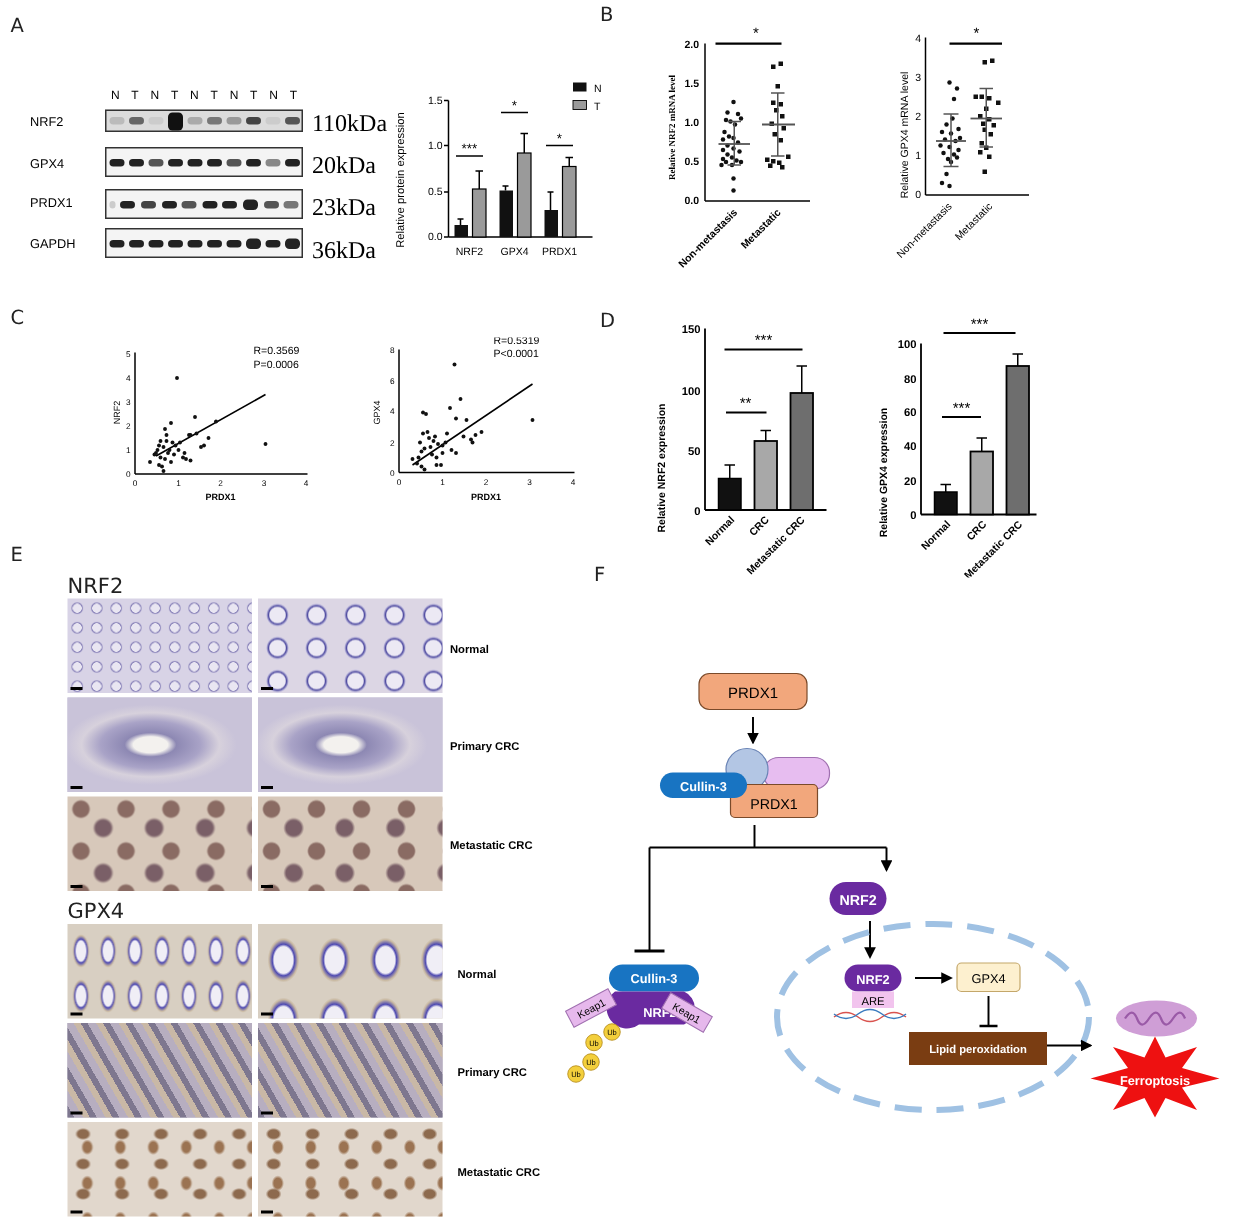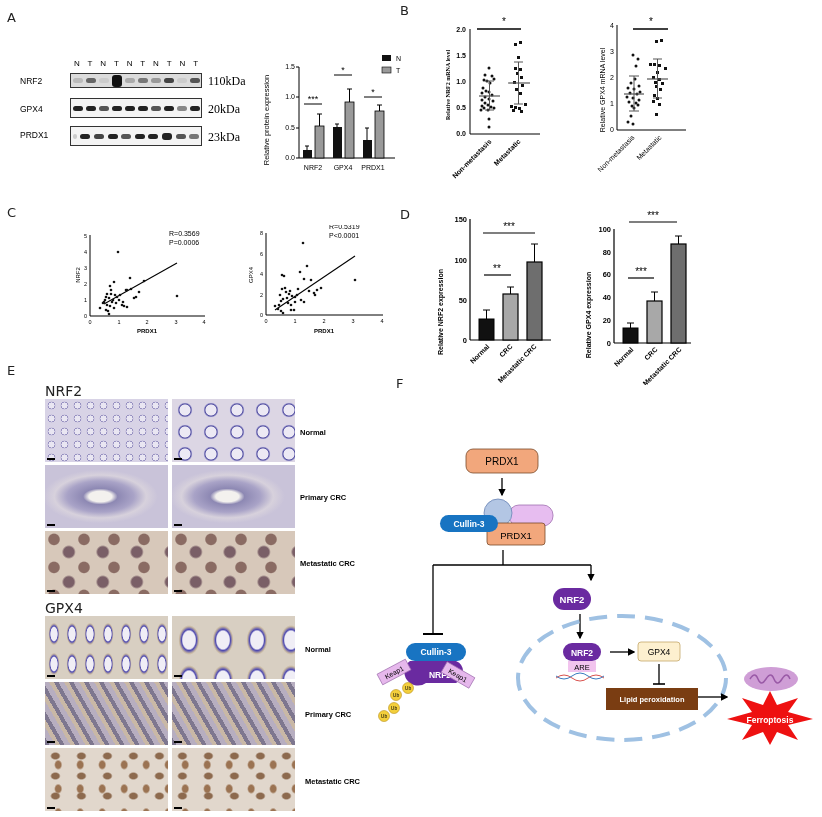--- a/index.html
+++ b/index.html
@@ -7,21 +7,21 @@
   .abs{position:absolute;}
   .panel-label{position:absolute;font-family:"DejaVu Sans",sans-serif;font-size:13px;color:#222;}
   svg text{font-family:"Liberation Sans",sans-serif;}
   .serif{font-family:"Liberation Serif",serif;}
   
   .wb-lane-labels{position:absolute;left:76px;top:59px;width:132px;display:flex;justify-content:space-around;font-size:8px;}
   .wb-row{position:absolute;left:0;width:260px;height:22px;}
   .wb-name{position:absolute;left:20px;width:45px;font-size:8.5px;}
   .wb-strip{position:absolute;left:70px;width:130px;border:1px solid #333;background:#f4f4f4;display:flex;justify-content:space-around;align-items:center;}
   .band{width:10px;height:5px;background:#222;border-radius:3px;}
-  .wb-kda{position:absolute;left:208px;font-size:12px;}
+  .wb-kda{position:absolute;left:208px;font-size:16px;}
   
   .ihc-title{position:absolute;font-family:"DejaVu Sans",sans-serif;font-size:14px;color:#222;}
   .ihc-img{position:absolute;width:123px;height:63px;overflow:hidden;}
   .ihc-lab{position:absolute;left:300px;font-size:7.5px;font-weight:bold;}
   .scalebar{position:absolute;left:2px;bottom:2px;width:8px;height:2px;background:#000;}
   .tex-normal{background:
      radial-gradient(circle at 50% 50%, #e9e6f2 32%, #6d66a8 36%, #cfc9e2 44%, transparent 46%) 0 0/13px 13px,
      #d8d3e6;}
   .tex-normal-big{background:
      radial-gradient(circle at 50% 50%, #ece9f4 30%, #4e4aa0 35%, #d7d2e7 44%, transparent 46%) 0 0/26px 22px,
@@ -107,20 +107,36 @@
         <span class="band" style="background:#555"></span>
         <span class="band"></span>
         <span class="band"></span>
         <span class="band" style="height:7px"></span>
         <span class="band" style="background:#555"></span>
         <span class="band" style="background:#777"></span>
     </div>
     <span class="wb-kda serif" style="top:4px;text-align:center;">23kDa</span>
   </div>
 
+  <div class="wb-row" style="top:152px;">
+    <span class="wb-name" style="top:5px;">GAPDH</span>
+    <div class="wb-strip" style="top:0;height:18px;">
+      <span class="band"></span>
+        <span class="band"></span>
+        <span class="band"></span>
+        <span class="band"></span>
+        <span class="band"></span>
+        <span class="band"></span>
+        <span class="band"></span>
+        <span class="band" style="height:7px"></span>
+        <span class="band"></span>
+        <span class="band" style="height:7px"></span>
+    </div>
+    <span class="wb-kda serif" style="top:7px;">36kDa</span>
+  </div>
 </div>
 
 <svg class="abs" style="left:255px;top:40px;" width="150" height="150">
   <text transform="translate(14,80) rotate(-90)" font-size="7.5" text-anchor="middle">Relative protein expression</text>
   <line x1="44" y1="27" x2="44" y2="118" stroke="#000" stroke-width="1"></line>
   <line x1="44" y1="118" x2="140" y2="118" stroke="#000" stroke-width="1"></line>
   <g font-size="7" text-anchor="end">
     <text x="40" y="120">0.0</text>
     <text x="40" y="90">0.5</text>
     <text x="40" y="59">1.0</text>

